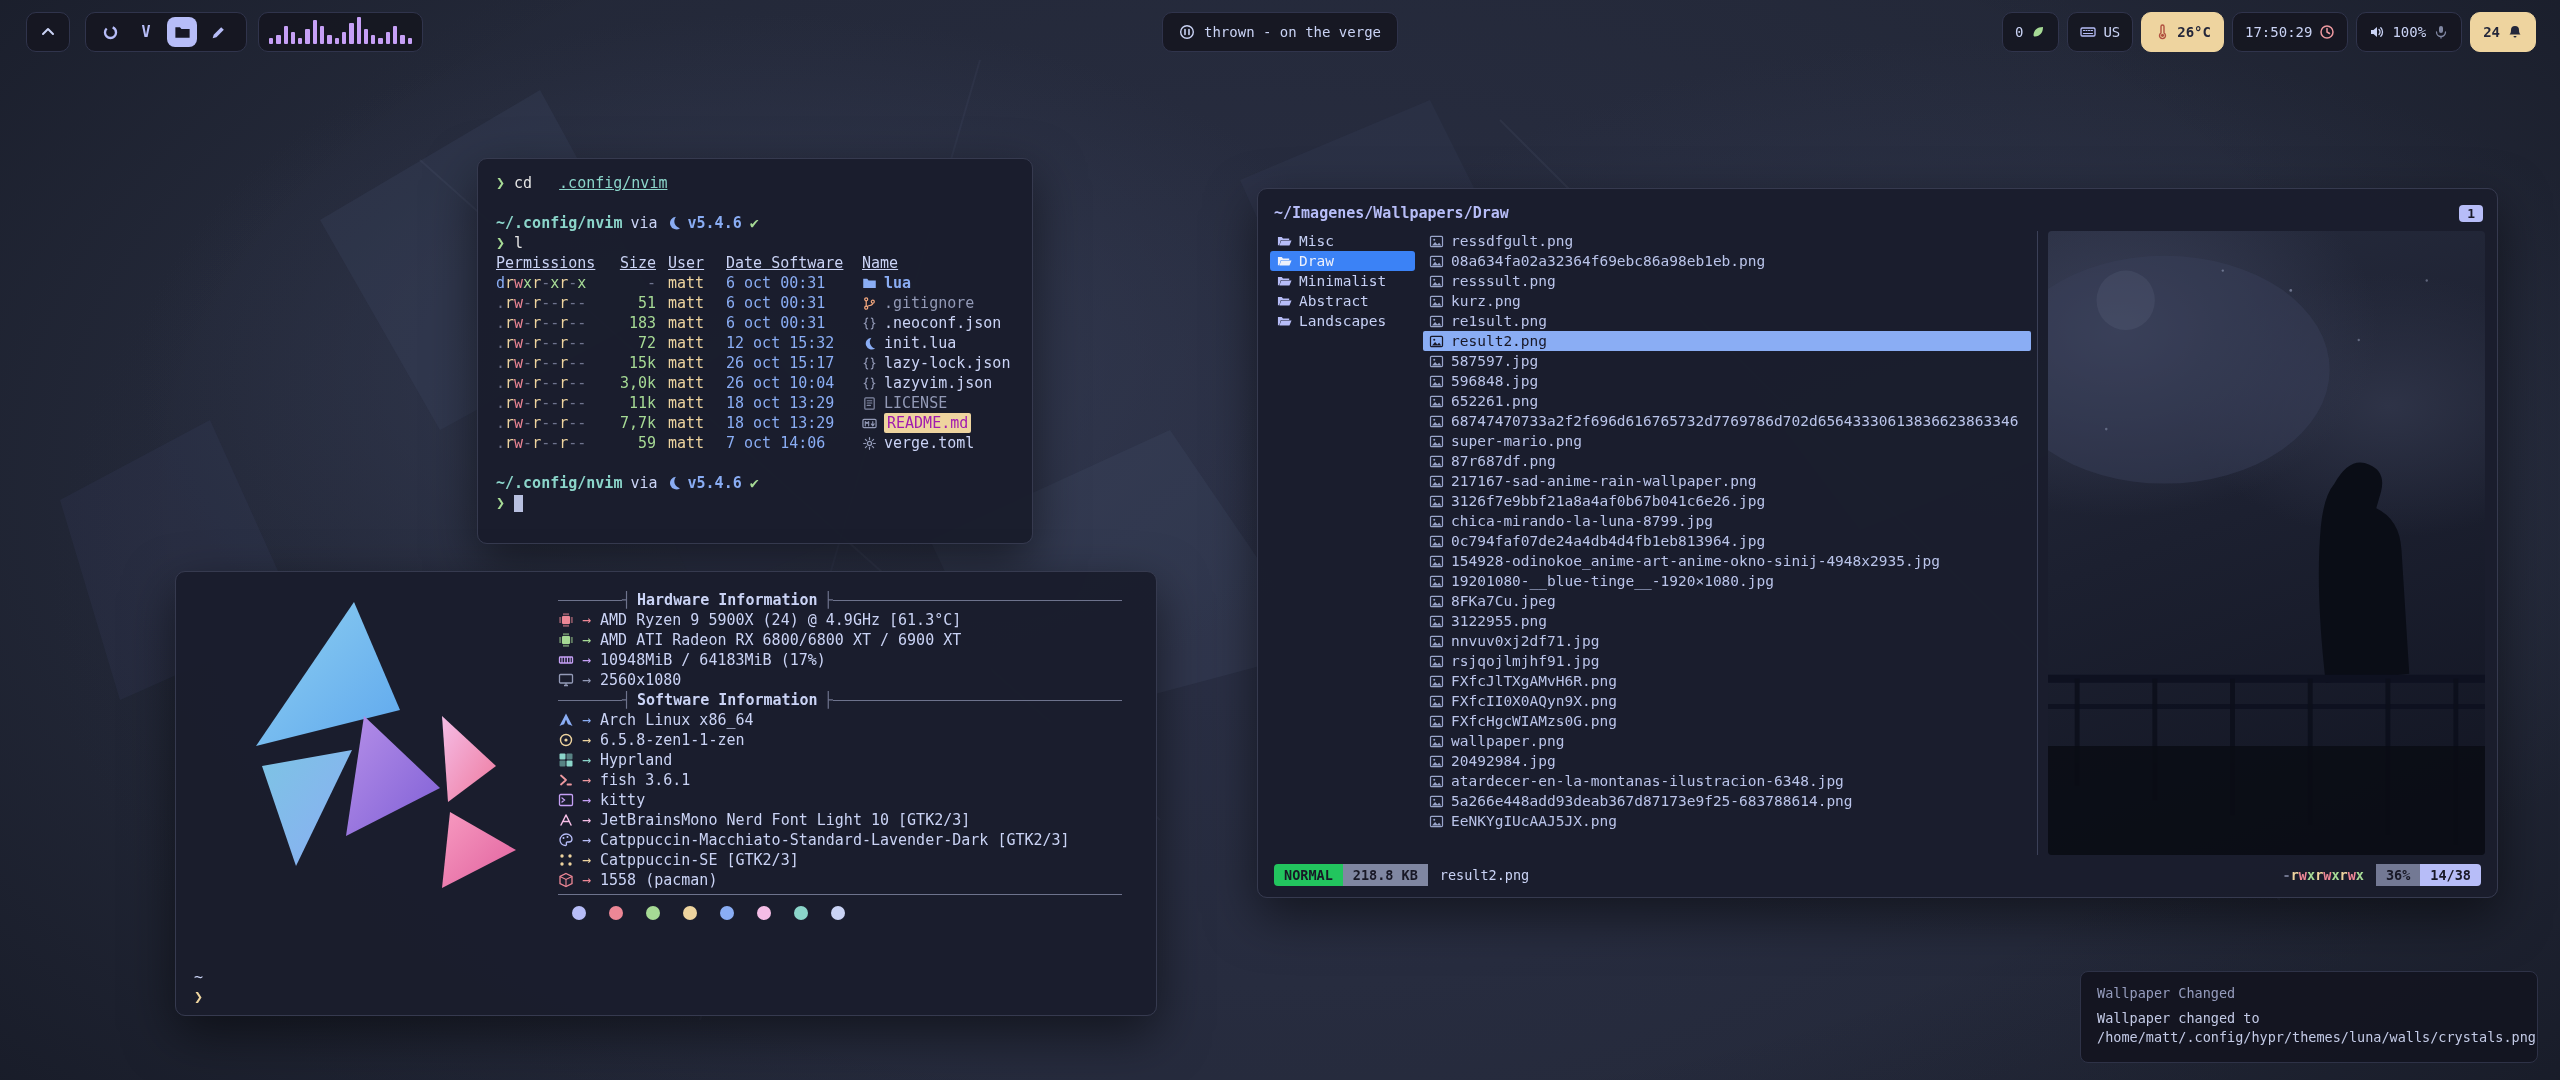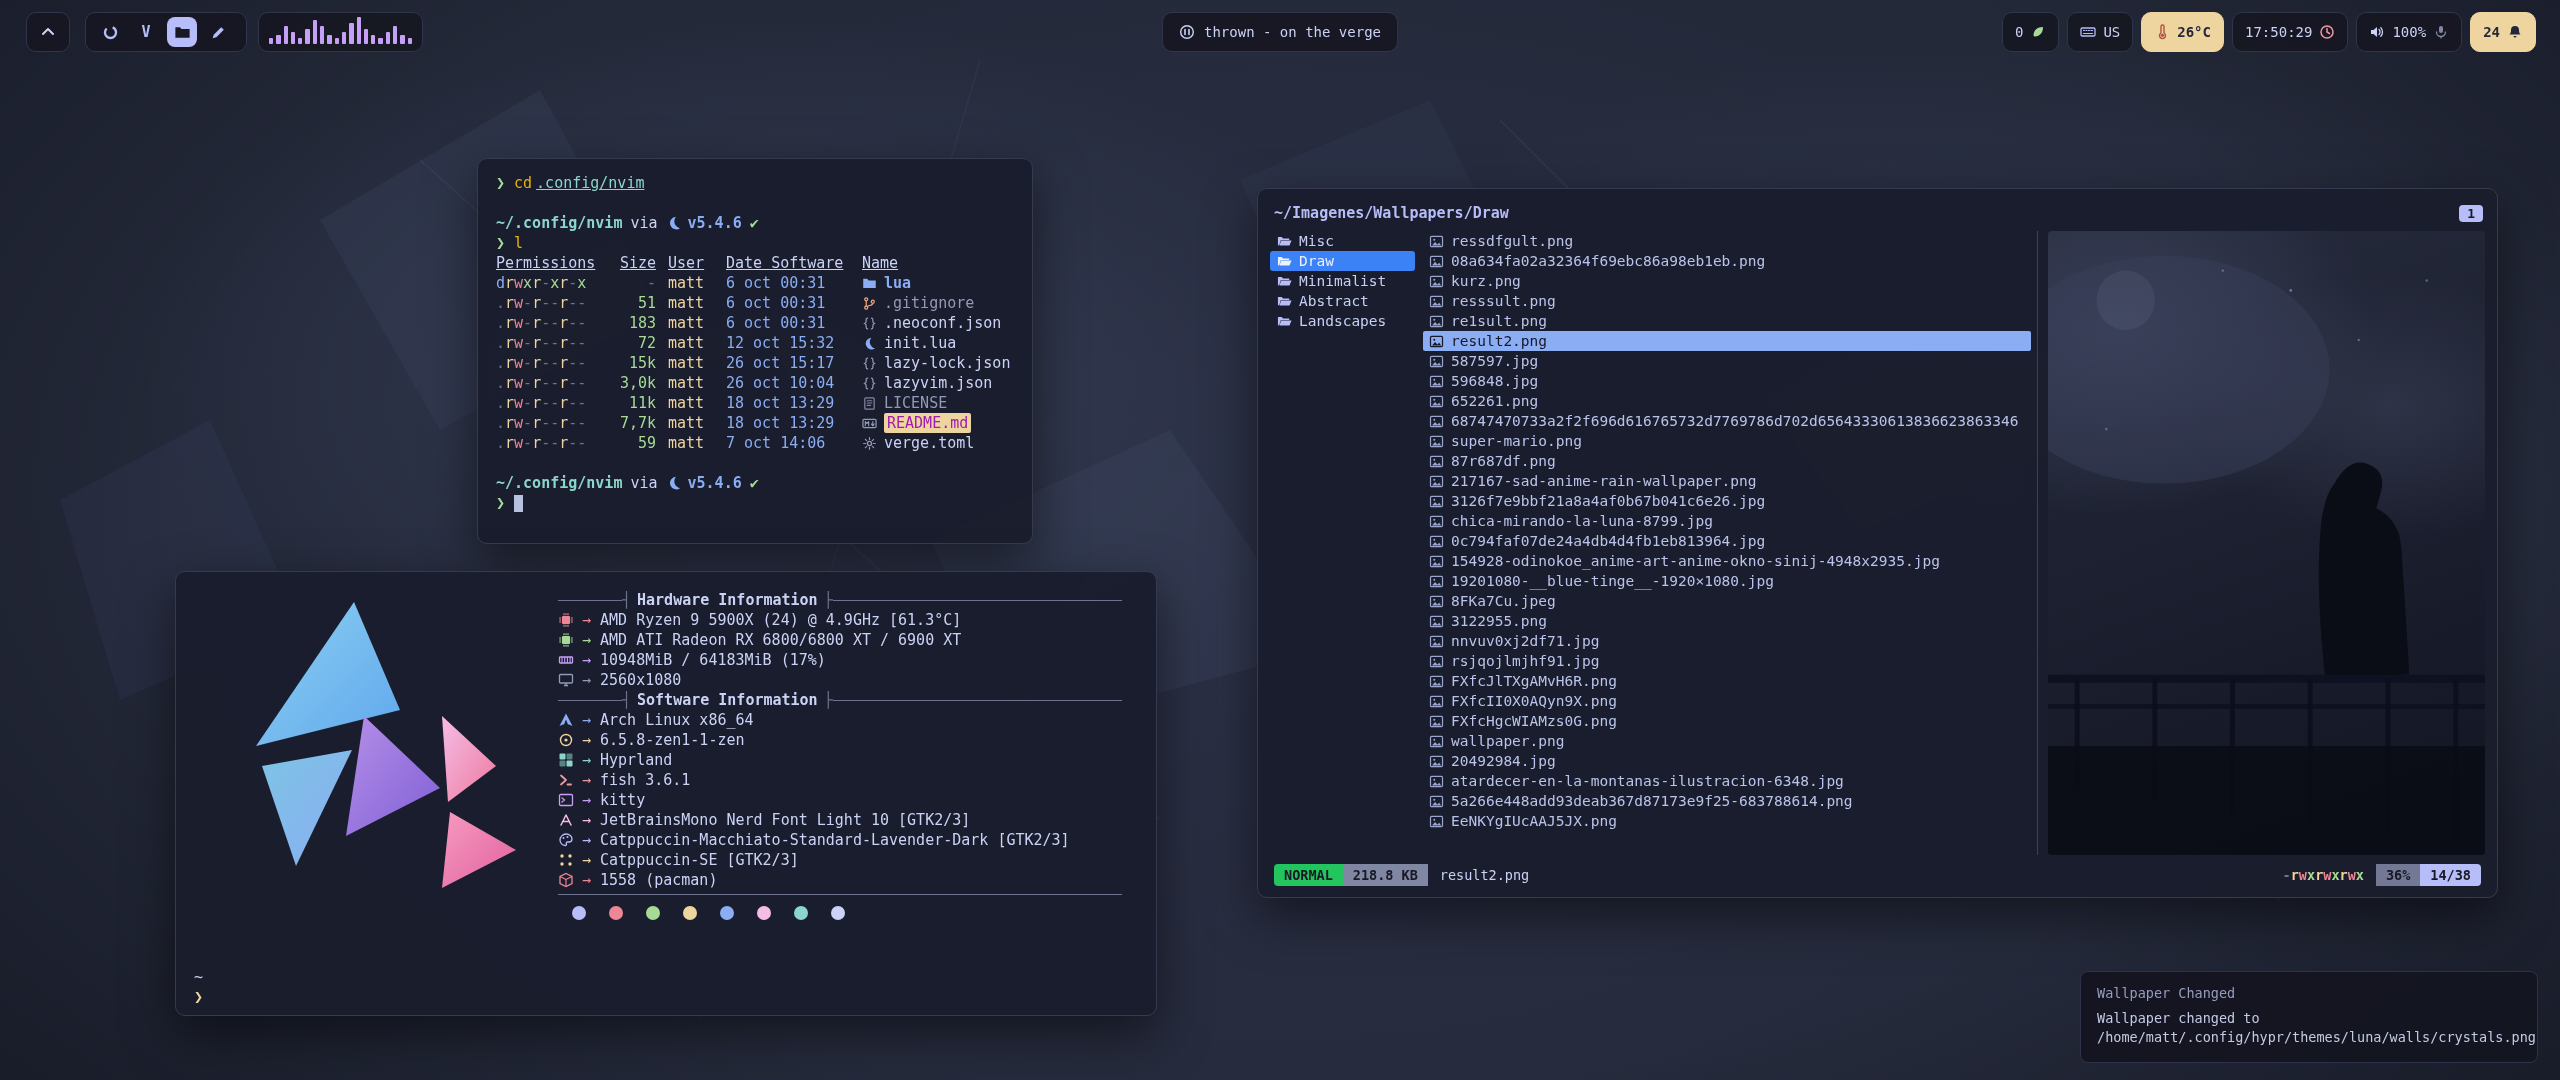--- a/index.html
+++ b/index.html
@@ -40,21 +40,21 @@
     border-radius:10px;display:flex;align-items:center;gap:7px;padding:0 12px}
   .pill{background:#eed49f;border-color:#eed49f;color:#24273a;font-weight:bold}
   .pill .icn{color:#b1503f}
   .stat .g{color:#a6da95}.stat .kb{color:#b7bdf8}.stat .clk{color:#ee99a0}.stat .spk{color:#cad3f5}.stat .mic{color:#8087a2}
   .pill.notifp .icn{color:#24273a}
 
   
   .term{left:477px;top:158px;width:556px;height:386px;padding:14px 18px;font-size:15px;line-height:20px;z-index:4}
   .tline{height:20px;display:flex;align-items:center}
   .p-green{color:#a6da95;margin-right:9px}
-  .cmd{color:#eab308;margin-right:4px}
+  .cmd{color:#e5e5e5;margin-right:27px}
   .arg{color:#8bd5ca;text-decoration:underline}
   .cwd{color:#8bd5ca;font-weight:bold}
   .via{color:#cad3f5;margin:0 8px}
   .luai{color:#8aadf4;margin-right:6px}
   .ver{color:#8aadf4;font-weight:bold}
   .ok{color:#a6da95;margin-left:8px}
   .cursor{display:inline-block;width:9px;height:17px;background:#b8c0e0}
   .lrow{display:flex;gap:12px;height:20px;align-items:center}
   .c-perm{width:102px}.c-size{width:46px;text-align:right}.c-user{width:46px}.c-date{width:124px}
   .c-name{flex:1;display:flex;align-items:center;gap:7px;min-width:0}
@@ -729,31 +729,31 @@
           <span class="finame">08a634fa02a32364f69ebc86a98eb1eb.png</span>
         </div>
         <div class="firow">
           <span class="icn" style="width: 15px; height: 15px;">
             <svg viewBox="0 0 16 16">
               <rect x="1.6" y="2.6" width="12.8" height="10.8" rx="1.2" fill="none" stroke="currentColor" stroke-width="1.3"></rect>
               <circle cx="5.6" cy="6.2" r="1.1" fill="currentColor"></circle>
               <path fill="currentColor" d="M3.2 12.2l3.3-3.8 2.4 2.8 1.9-1.9 2.2 2.9z"></path>
             </svg>
           </span>
+          <span class="finame">resssult.png</span>
+        </div>
+        <div class="firow">
+          <span class="icn" style="width: 15px; height: 15px;">
+            <svg viewBox="0 0 16 16">
+              <rect x="1.6" y="2.6" width="12.8" height="10.8" rx="1.2" fill="none" stroke="currentColor" stroke-width="1.3"></rect>
+              <circle cx="5.6" cy="6.2" r="1.1" fill="currentColor"></circle>
+              <path fill="currentColor" d="M3.2 12.2l3.3-3.8 2.4 2.8 1.9-1.9 2.2 2.9z"></path>
+            </svg>
+          </span>
           <span class="finame">kurz.png</span>
-        </div>
-        <div class="firow">
-          <span class="icn" style="width: 15px; height: 15px;">
-            <svg viewBox="0 0 16 16">
-              <rect x="1.6" y="2.6" width="12.8" height="10.8" rx="1.2" fill="none" stroke="currentColor" stroke-width="1.3"></rect>
-              <circle cx="5.6" cy="6.2" r="1.1" fill="currentColor"></circle>
-              <path fill="currentColor" d="M3.2 12.2l3.3-3.8 2.4 2.8 1.9-1.9 2.2 2.9z"></path>
-            </svg>
-          </span>
-          <span class="finame">resssult.png</span>
         </div>
         <div class="firow">
           <span class="icn" style="width: 15px; height: 15px;">
             <svg viewBox="0 0 16 16">
               <rect x="1.6" y="2.6" width="12.8" height="10.8" rx="1.2" fill="none" stroke="currentColor" stroke-width="1.3"></rect>
               <circle cx="5.6" cy="6.2" r="1.1" fill="currentColor"></circle>
               <path fill="currentColor" d="M3.2 12.2l3.3-3.8 2.4 2.8 1.9-1.9 2.2 2.9z"></path>
             </svg>
           </span>
           <span class="finame">re1sult.png</span>

